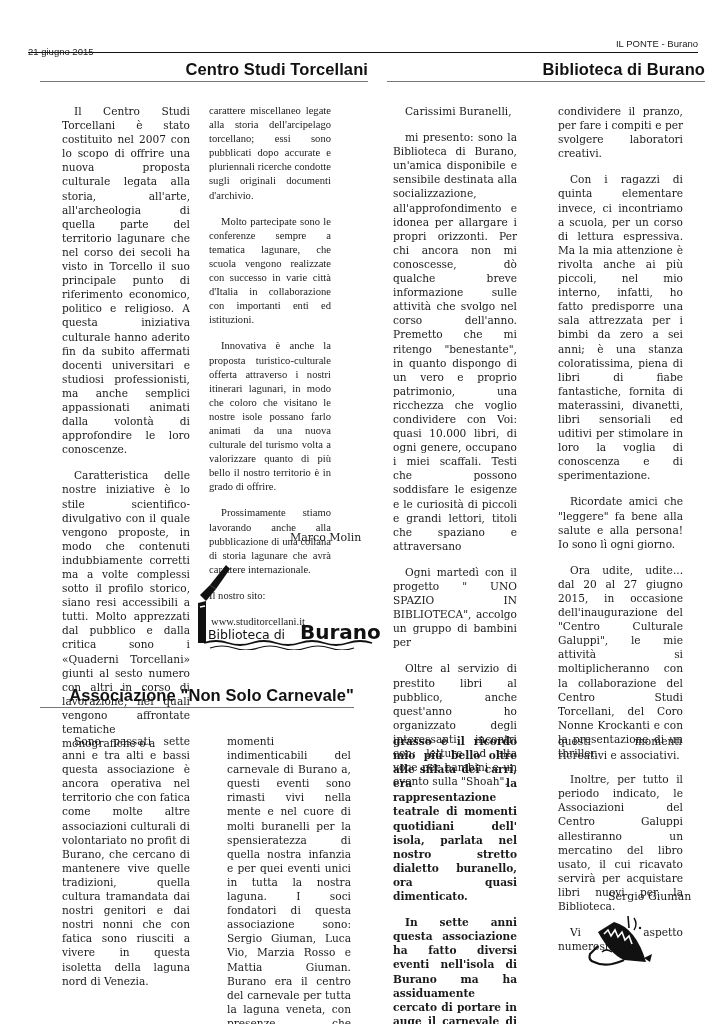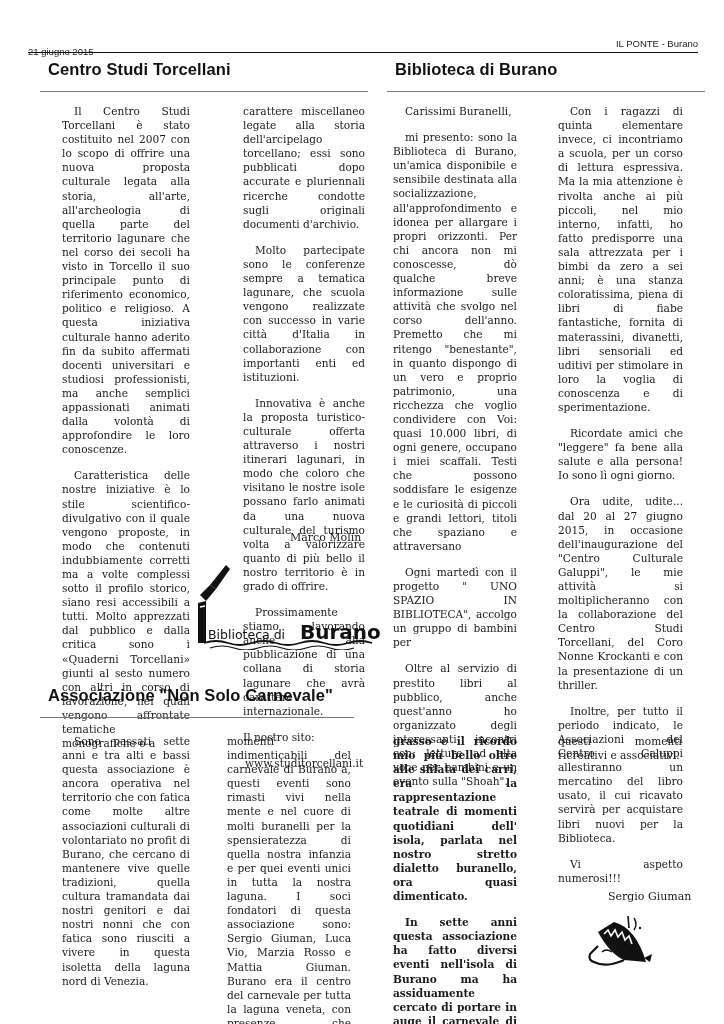--- a/index.html
+++ b/index.html
@@ -4,22 +4,22 @@
 <style>
   html, body { margin:0; padding:0; background:#ffffff; }
   body { width:724px; height:1024px; position:relative; overflow:hidden;
          font-family:"DejaVu Serif", serif; color:#1a1a1a; }
   .runhead { position:absolute; top:38px; left:28px; width:670px; height:14px;
              border-bottom:1.5px solid #111; font-family:"Liberation Sans", sans-serif;
              font-size:9.5px; color:#222; }
   .runhead .l { position:absolute; left:0; top:8px; }
   .runhead .r { position:absolute; right:0; top:0; }
   .sec-title { position:absolute; font-family:"Liberation Sans", sans-serif; font-weight:bold;
-               font-size:16.5px; color:#111; padding-left:8px; padding-bottom:12px;
-               border-bottom:1.5px solid #777; letter-spacing:0.1px; }
+               font-size:16.5px; color:#111; padding-left:8px; padding-bottom:2px;
+               border-bottom:1.5px solid #777; letter-spacing:0.1px;text-align:right; }
   .col { position:absolute; font-size:10.6px; line-height:14.1px; text-align:justify;
          text-align-last:left; hyphens:manual; }
   .col p { margin:12px; text-indent:12px; }
   .col p.noind { text-indent:0; }
   .sig { position:absolute; font-size:11px; }
   .logo { position:absolute; }
 </style>
 </head>
 <body>
 
@@ -28,21 +28,21 @@
   <span class="r">IL PONTE - Burano</span>
 </div>
 
 <div class="sec-title" style="left:40px; top:60px; width:320px;">Centro Studi Torcellani</div>
 
 <div class="col" style="left:50px; top:92px; width:152px;">
   <p>Il Centro Studi Torcellani è stato costituito nel 2007 con lo scopo di offrire una nuova proposta culturale legata alla storia, all'arte, all'archeologia di quella parte del territorio lagunare che nel corso dei secoli ha visto in Torcello il suo principale punto di riferimento economico, politico e religioso. A questa iniziativa culturale hanno aderito fin da subito affermati docenti universitari e studiosi professionisti, ma anche semplici appassionati animati dalla volontà di approfondire le loro conoscenze.</p>
   <p>Caratteristica delle nostre iniziative è lo stile scientifico-divulgativo con il quale vengono proposte, in modo che contenuti indubbiamente corretti ma a volte complessi sotto il profilo storico, siano resi accessibili a tutti. Molto apprezzati dal pubblico e dalla critica sono i «Quaderni Torcellani» giunti al sesto numero con altri in corso di lavorazione, nei quali vengono affrontate tematiche monografiche o a</p>
 </div>
 
-<div class="col" style="left:231px; top:92px; width:146px;">
+<div class="col" style="left:197px; top:92px; width:146px;font-family:Liberation Serif, serif;">
   <p class="noind">carattere miscellaneo legate alla storia dell'arcipelago torcellano; essi sono pubblicati dopo accurate e pluriennali ricerche condotte sugli originali documenti d'archivio.</p>
   <p>Molto partecipate sono le conferenze sempre a tematica lagunare, che scuola vengono realizzate con successo in varie città d'Italia in collaborazione con importanti enti ed istituzioni.</p>
   <p>Innovativa è anche la proposta turistico-culturale offerta attraverso i nostri itinerari lagunari, in modo che coloro che visitano le nostre isole possano farlo animati da una nuova culturale del turismo volta a valorizzare quanto di più bello il nostro territorio è in grado di offrire.</p>
   <p>Prossimamente stiamo lavorando anche alla pubblicazione di una collana di storia lagunare che avrà carattere internazionale.</p>
   <p class="noind">Il nostro sito:</p>
   <p class="noind" style="padding-left:2px;">www.studitorcellani.it</p>
 </div>
 
 <div class="sig" style="left:290px; top:531px;">Marco Molin</div>
 
@@ -62,20 +62,21 @@
 <div class="sec-title" style="left:387px; top:60px; width:310px;">Biblioteca di Burano</div>
 
 <div class="col" style="left:381px; top:92px; width:148px;">
   <p>Carissimi Buranelli,</p>
   <p>mi presento: sono la Biblioteca di Burano, un'amica disponibile e sensibile destinata alla socializzazione, all'approfondimento e idonea per allargare i propri orizzonti. Per chi ancora non mi conoscesse, dò qualche breve informazione sulle attività che svolgo nel corso dell'anno. Premetto che mi ritengo "benestante", in quanto dispongo di un vero e proprio patrimonio, una ricchezza che voglio condividere con Voi: quasi 10.000 libri, di ogni genere, occupano i miei scaffali. Testi che possono soddisfare le esigenze e le curiosità di piccoli e grandi lettori, titoli che spaziano e attraversano</p>
   <p>Ogni martedì con il progetto " UNO SPAZIO IN BIBLIOTECA", accolgo un gruppo di bambini per</p>
   <p>Oltre al servizio di prestito libri al pubblico, anche quest'anno ho organizzato degli interessanti incontri con: letture ad alta voce per bambini e un evento sulla "Shoah".</p>
 </div>
 
 <div class="col" style="left:546px; top:92px; width:149px;">
+  <p class="noind">condividere il pranzo, per fare i compiti e per svolgere laboratori creativi.</p>
   <p>Con i ragazzi di quinta elementare invece, ci incontriamo a scuola, per un corso di lettura espressiva. Ma la mia attenzione è rivolta anche ai più piccoli, nel mio interno, infatti, ho fatto predisporre una sala attrezzata per i bimbi da zero a sei anni; è una stanza coloratissima, piena di libri di fiabe fantastiche, fornita di materassini, divanetti, libri sensoriali ed uditivi per stimolare in loro la voglia di conoscenza e di sperimentazione.</p>
   <p>Ricordate amici che "leggere" fa bene alla salute e alla persona! Io sono lì ogni giorno.</p>
   <p>Ora udite, udite... dal 20 al 27 giugno 2015, in occasione dell'inaugurazione del "Centro Culturale Galuppi", le mie attività si moltiplicheranno con la collaborazione del Centro Studi Torcellani, del Coro Nonne Krockanti e con la presentazione di un thriller.</p>
   <p>Inoltre, per tutto il periodo indicato, le Associazioni del Centro Galuppi allestiranno un mercatino del libro usato, il cui ricavato servirà per acquistare libri nuovi per la Biblioteca.</p>
   <p>Vi aspetto numerosi!!!</p>
 </div>
 
 <div class="sec-title" style="left:40px; top:686px; width:306px;">Associazione "Non Solo Carnevale"</div>
 
 <div class="col" style="left:50px; top:722px; width:152px;">

